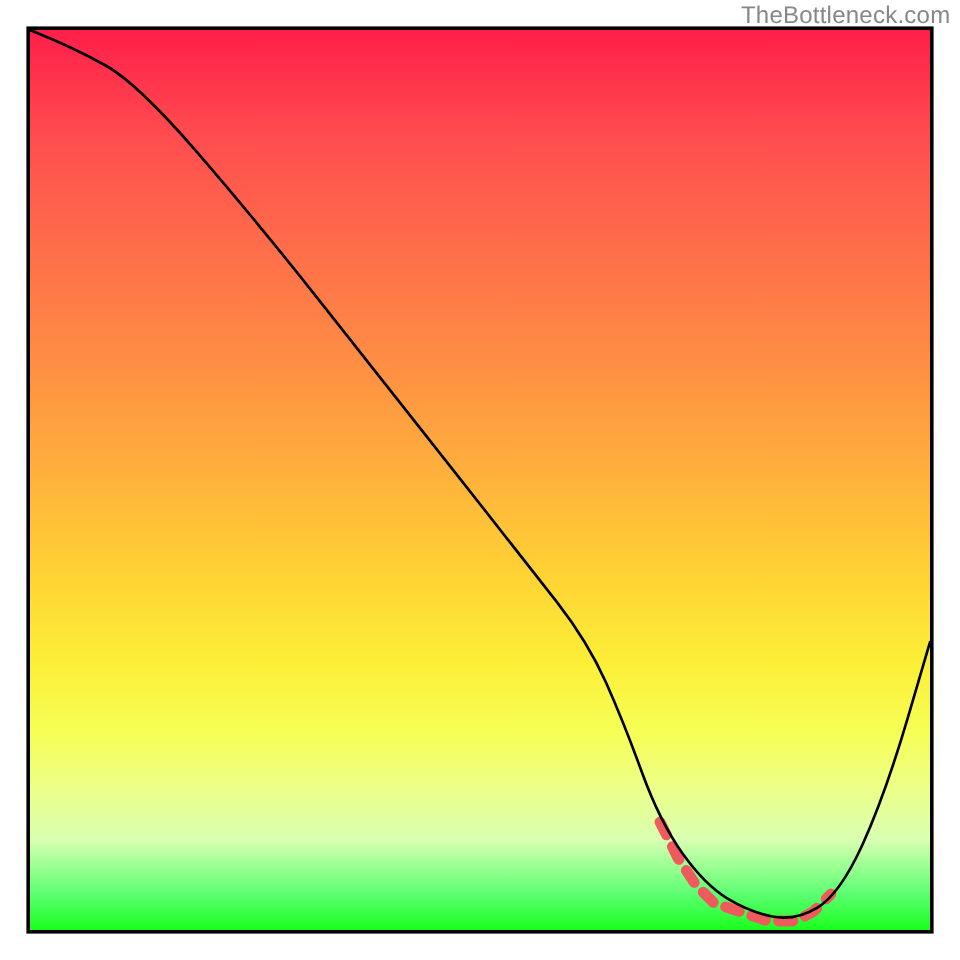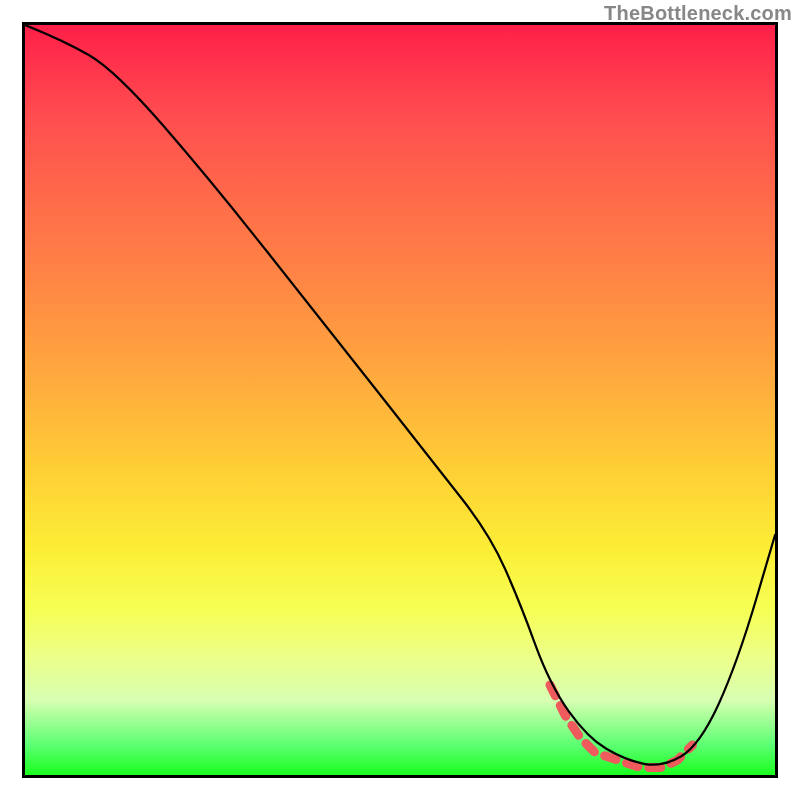--- a/index.html
+++ b/index.html
@@ -9,21 +9,21 @@
     height: 800px;
     background: #ffffff;
     font-family: Arial, Helvetica, sans-serif;
     overflow: hidden;
   }
   .attribution {
     position: absolute;
     top: 2px;
     right: 8px;
     font-size: 20px;
-    font-weight: 700;
+    font-weight: 400;
     color: #878787;
     letter-spacing: 0.2px;
     z-index: 5;
     margin-left: 44px;
   }
   .frame {
     position: absolute;
     left: 22px;
     top: 22px;
     width: 756px;

